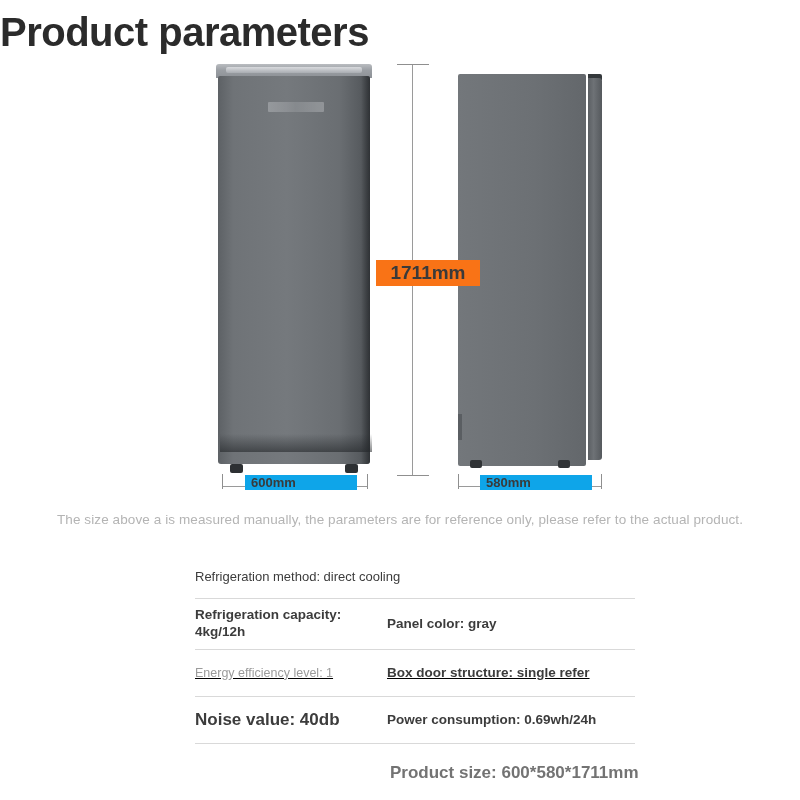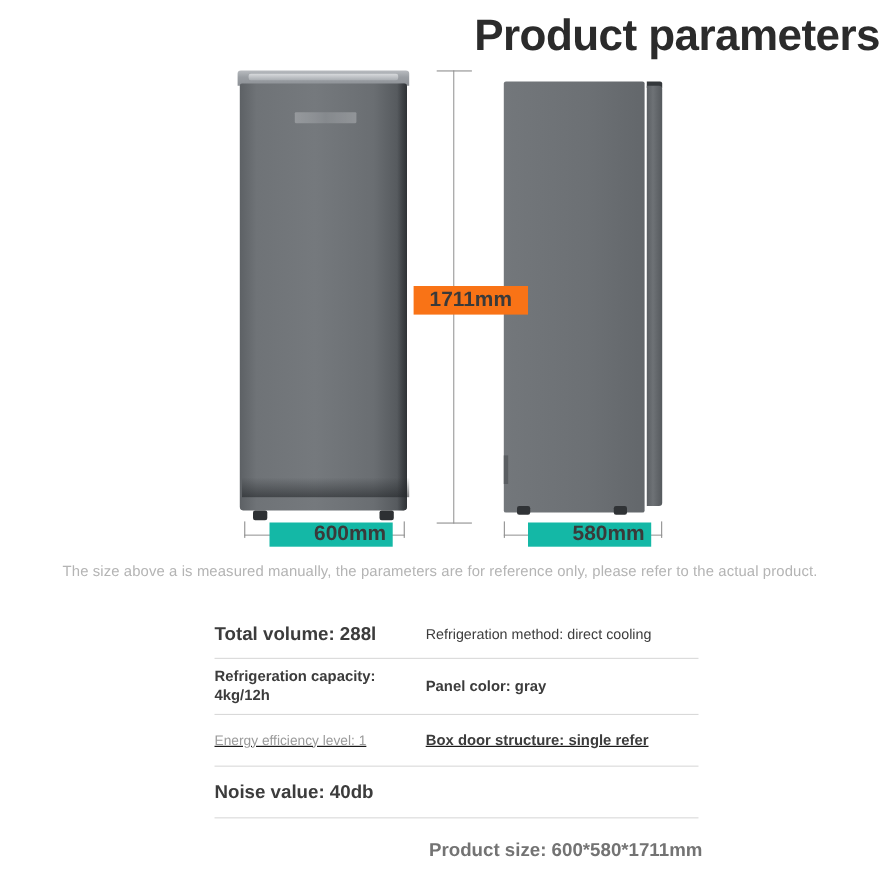--- a/index.html
+++ b/index.html
@@ -9,21 +9,21 @@
     font-family:"Liberation Sans", sans-serif;
     position:relative;
     overflow:hidden;
     -webkit-font-smoothing:antialiased;
   }
   .page{position:absolute;inset:0;}
 
   
   .title{
     position:absolute;left:0;top:10px;width:800px;
-    text-align:right;
+    text-align:left;
     font-size:40px;font-weight:bold;color:#2b2b2b;
     letter-spacing:-0.5px;
   }
 
   
   .front-view{position:absolute;left:216px;top:64px;width:156px;height:412px;}
   .front-top-trim{
     position:absolute;left:0;top:0;width:156px;height:14px;
     background:linear-gradient(180deg,#b9bcc0 0%,#9a9ea3 45%,#8d9196 100%);
     border-radius:3px 3px 0 0;
@@ -86,22 +86,22 @@
   .dim-v-cap.top{top:64px;}
   .dim-v-cap.bot{top:475px;}
   .dim-v-label{
     position:absolute;left:376px;top:260px;width:104px;text-align:center;
     font-size:19px;font-weight:bold;color:#3a3a3a;background:#f97316;padding:2px 0;
   }
 
   .dim-h{position:absolute;height:1px;background:#9a9a9a;}
   .dim-h-tick{position:absolute;width:1px;height:15px;background:#8f8f8f;}
   .dim-h-label{
-    position:absolute;text-align:right;font-size:19px;font-weight:bold;color:#3a3a3a;
-    background:#14b8a6;padding:0 6px;
+    position:absolute;text-align:left;font-size:13px;font-weight:bold;color:#3a3a3a;
+    background:#0ea5e9;padding:0 6px;
   }
 
   
   .dim-front-line{left:222px;top:486px;width:146px;}
   .dim-front-t1{left:222px;top:474px;}
   .dim-front-t2{left:367px;top:474px;}
   .dim-front-label{left:245px;top:475px;width:100px;}
 
   
   .dim-side-line{left:458px;top:486px;width:144px;}
@@ -177,39 +177,39 @@
   <div class="dim-h dim-side-line"></div>
   <div class="dim-h-tick dim-side-t1"></div>
   <div class="dim-h-tick dim-side-t2"></div>
   <div class="dim-h-label dim-side-label">580mm</div>
 
   <div class="disclaimer">The size above a is measured manually, the parameters are for reference only, please refer to the actual product.</div>
 
   <div class="spec-table">
 
     <div class="spec-row row-1">
-      <div class="cell-left t-big">Total volume: 288l</div>
       <div class="cell-right t-small">Refrigeration method: direct cooling</div>
     </div>
     <div class="spec-divider"></div>
 
     <div class="spec-row row-2">
       <div class="cell-left t-mid">Refrigeration capacity: 4kg/12h</div>
       <div class="cell-right t-mid">Panel color: gray</div>
     </div>
     <div class="spec-divider"></div>
 
     <div class="spec-row row-3">
       <div class="cell-left t-grey">Energy efficiency level: 1</div>
       <div class="cell-right t-mid">Box door structure: single refer</div>
     </div>
     <div class="spec-divider"></div>
 
     <div class="spec-row row-4">
       <div class="cell-left t-big">Noise value: 40db</div>
+      <div class="cell-right t-mid">Power consumption: 0.69wh/24h</div>
     </div>
     <div class="spec-divider"></div>
 
   </div>
 
   <div class="product-size">Product size: 600*580*1711mm</div>
 
 </div>
 
 </body></html>

